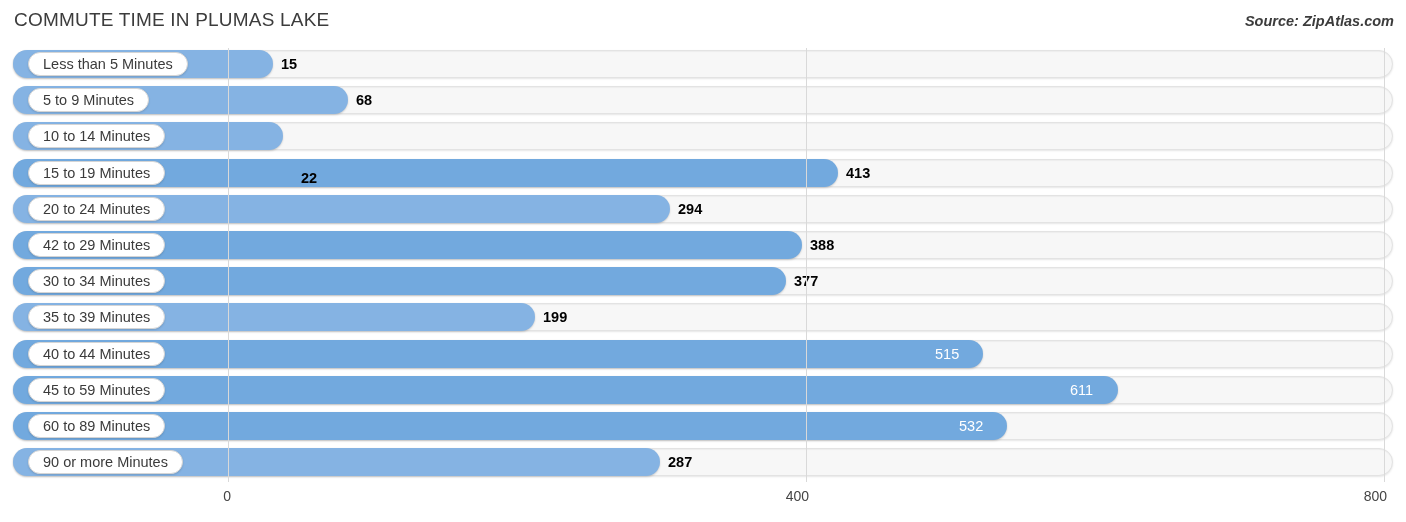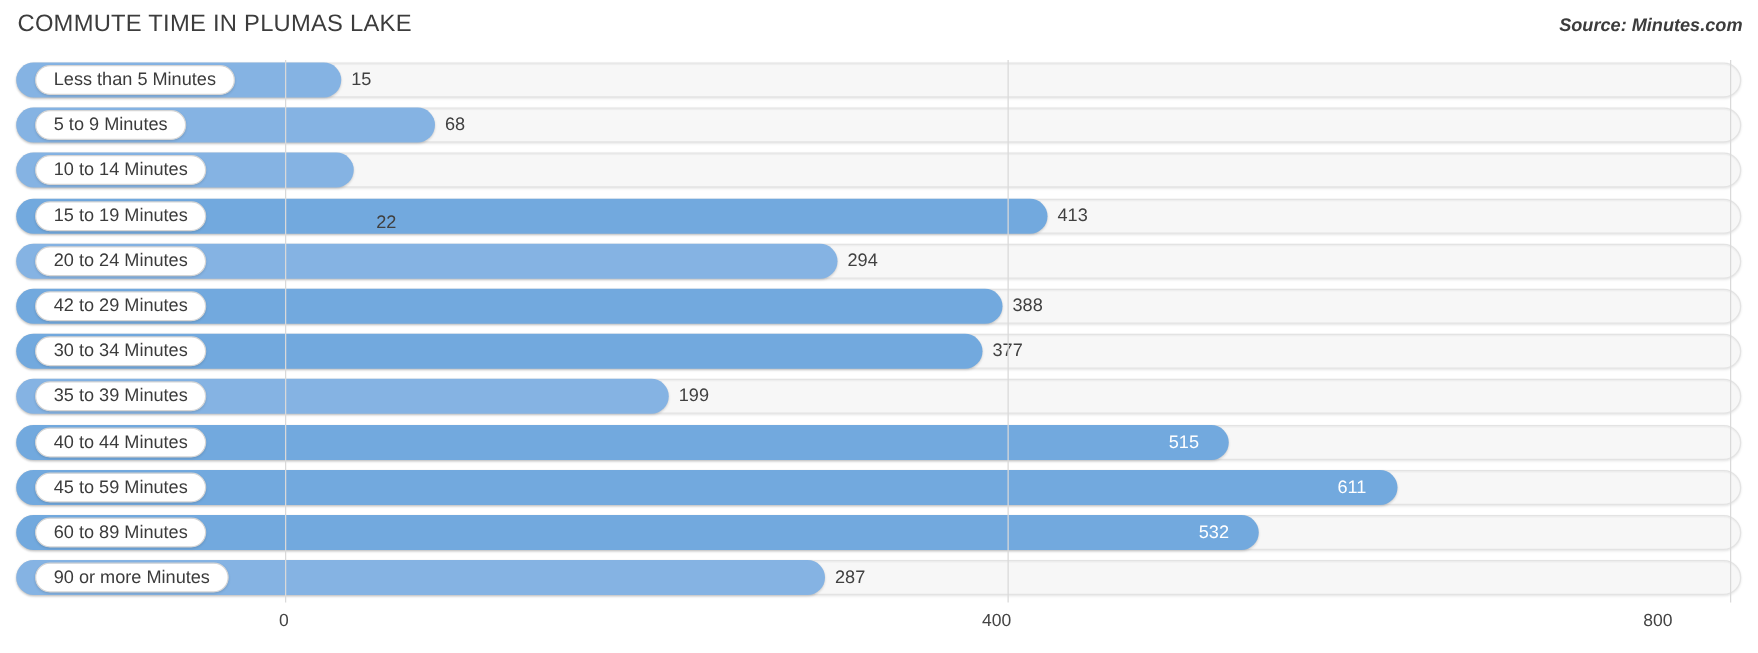--- a/index.html
+++ b/index.html
@@ -129,21 +129,22 @@
   .value {
     position: absolute;
     top: 0;
     height: 28px;
     line-height: 28px;
     font-size: 14.5px;
     white-space: nowrap;
     z-index: 5;
   }
   .value.outside {
-    color: #404040;
+    color: #000000;
+    font-weight: bold;
   }
   .value.inside {
     color: #ffffff;
   }
 
   
   #axis {
     position: absolute;
     left: 0;
     top: 486px;
@@ -157,21 +158,21 @@
     color: #444444;
     white-space: nowrap;
     transform: translateX(-100%);
   }
 </style>
 </head>
 <body>
 
 <div id="header">
   <div id="chart-title">COMMUTE TIME IN PLUMAS LAKE</div>
-  <div id="source-label">Source: Minutes.com</div>
+  <div id="source-label">Source: ZipAtlas.com</div>
 </div>
 
 <div id="plot">
   <div id="rows">
       <div class="row" style="top: 6px;">
         <div class="track"></div>
         <div class="bar light" style="width: 260px;"></div>
         <div class="label-pill">Less than 5 Minutes</div>
         <div class="value outside" style="left: 268px;">15</div>
       </div>
@@ -245,14 +246,14 @@
   <div id="gridlayer">
       <div class="gridline" style="left: 228px;"></div>
       <div class="gridline" style="left: 806px;"></div>
       <div class="gridline" style="left: 1384px;"></div>
     </div>
 </div>
 
 <div id="axis">
     <div class="tick-label" style="left: 231px;">0</div>
     <div class="tick-label" style="left: 809px;">400</div>
-    <div class="tick-label" style="left: 1338px;">800</div>
+    <div class="tick-label" style="left: 1387px;">800</div>
   </div>
 
 </body></html>

